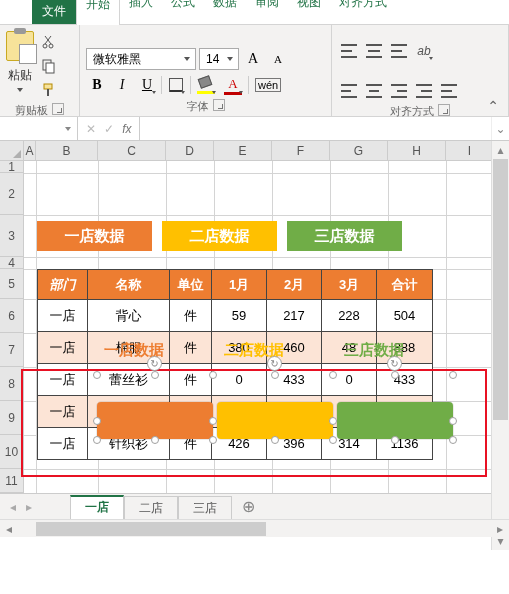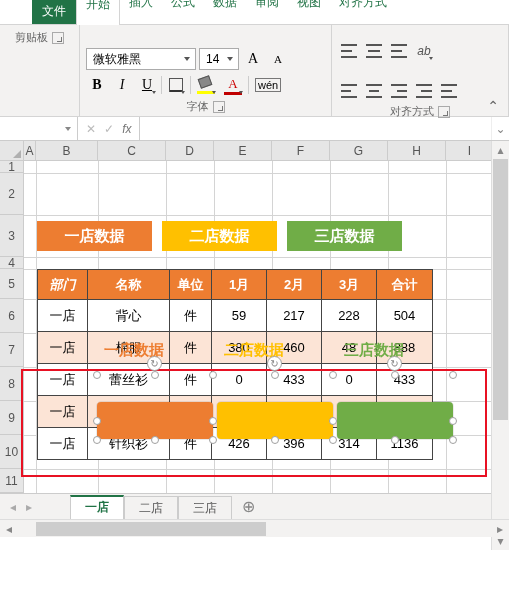--- a/index.html
+++ b/index.html
@@ -3,21 +3,21 @@
 <meta charset="utf-8">
 <style>
   * { box-sizing: border-box; }
   body { margin: 0; font-family: "Microsoft YaHei", sans-serif; font-size: 12px; background: #fff; width: 509px; overflow: hidden; }
   .tabs { background: #fff; display: flex; align-items: flex-end; height: 25px; border-bottom: 1px solid #d4d4d4; padding-left: 32px; }
   .tabs .menu { background: #217346; color: #fff; padding: 4px 10px; font-size: 12px; height: 25px; display: flex; align-items: center; }
   .tabs .tab { padding: 4px 9px; color: #217346; font-size: 12px; cursor: pointer; height: 43px; display: flex; align-items: center; }
   .tabs .tab.active { background: #fff; border: 1px solid #d4d4d4; border-bottom: none; color: #217346; font-weight: normal; position: relative; top: 1px; }
   .ribbon { background: #f3f2f1; display: flex; height: 92px; border-bottom: 1px solid #d4d4d4; position: relative; }
   .ribbon-group { border-right: 1px solid #d4d4d4; display: flex; flex-direction: column; justify-content: space-between; padding: 3px 6px 2px; }
-  .ribbon-group .label { font-size: 11px; color: #666; text-align: center; margin-top: 2px; display: flex; justify-content: center; align-items: center; gap: 4px; }
+  .ribbon-group .label { font-size: 11px; color: #666; text-align: center; margin-top: 2px; display: flex; justify-content: center; gap: 4px; }
   .ribbon-group .label .launcher { width: 12px; height: 12px; border: 1px solid #aaa; position: relative; }
   .launcher::after { content: ''; position: absolute; right: 1px; bottom: 1px; width: 4px; height: 4px; border-right: 1px solid #777; border-bottom: 1px solid #777; }
   .clipboard-top { display: flex; gap: 4px; }
   .paste-btn { display: flex; flex-direction: column; align-items: center; gap: 2px; margin-top: 3px; }
   .paste-icon { width: 28px; height: 30px; background: #f7e39a; border: 1px solid #c9a922; position: relative; border-radius: 2px; }
   .paste-icon::before { content: ''; position: absolute; top: -4px; left: 7px; width: 12px; height: 6px; background: #999; border-radius: 2px; }
   .paste-icon::after { content: ''; position: absolute; right: -4px; bottom: -4px; width: 16px; height: 18px; background: #fff; border: 1px solid #999; }
   .paste-label { font-size: 12px; color: #333; margin-top: 4px; }
   .dropdown-caret { width: 0; height: 0; border-left: 3px solid transparent; border-right: 3px solid transparent; border-top: 4px solid #555; margin-top: 2px; }
   .mini-btn { width: 22px; height: 22px; display: flex; align-items: center; justify-content: center; color: #555; }
@@ -119,20 +119,48 @@
   <div class="tab">插入</div>
   <div class="tab">公式</div>
   <div class="tab">数据</div>
   <div class="tab">审阅</div>
   <div class="tab">视图</div>
   <div class="tab">对齐方式</div>
 </div>
 
 <div class="ribbon">
   <div class="ribbon-group" style="width:80px">
+    <div class="clipboard-top">
+      <div class="paste-btn">
+        <div class="paste-icon"></div>
+        <div class="paste-label">粘贴</div>
+        <div class="dropdown-caret"></div>
+      </div>
+      <div style="display:flex;flex-direction:column;gap:2px;margin-top:3px">
+        <div class="mini-btn">
+            <svg class="cut-icon" viewBox="0 0 16 16">
+              <path d="M4 2l6 8M10 2l-6 8" stroke="#555" fill="none"></path>
+              <circle cx="4" cy="12" r="2" fill="none" stroke="#555"></circle>
+              <circle cx="10" cy="12" r="2" fill="none" stroke="#555"></circle>
+            </svg>
+          </div>
+        <div class="mini-btn">
+            <svg class="copy-icon" viewBox="0 0 16 16">
+              <rect x="2" y="2" width="8" height="10" fill="none" stroke="#555"></rect>
+              <rect x="5" y="5" width="8" height="10" fill="#fff" stroke="#555"></rect>
+            </svg>
+          </div>
+        <div class="mini-btn">
+            <svg class="brush-icon" viewBox="0 0 16 16">
+              <rect x="3" y="2" width="8" height="5" fill="#f7e39a" stroke="#b58900"></rect>
+              <path d="M7 7v7" stroke="#555" stroke-width="2"></path>
+            </svg>
+          </div>
+      </div>
+    </div>
     <div class="label">
         <span>剪贴板</span>
         <span class="launcher"></span>
       </div>
   </div>
 
   <div class="ribbon-group" style="width:252px">
     <div class="font-group-content">
       <div class="font-row">
         <div class="combo font-name">微软雅黑</div>

